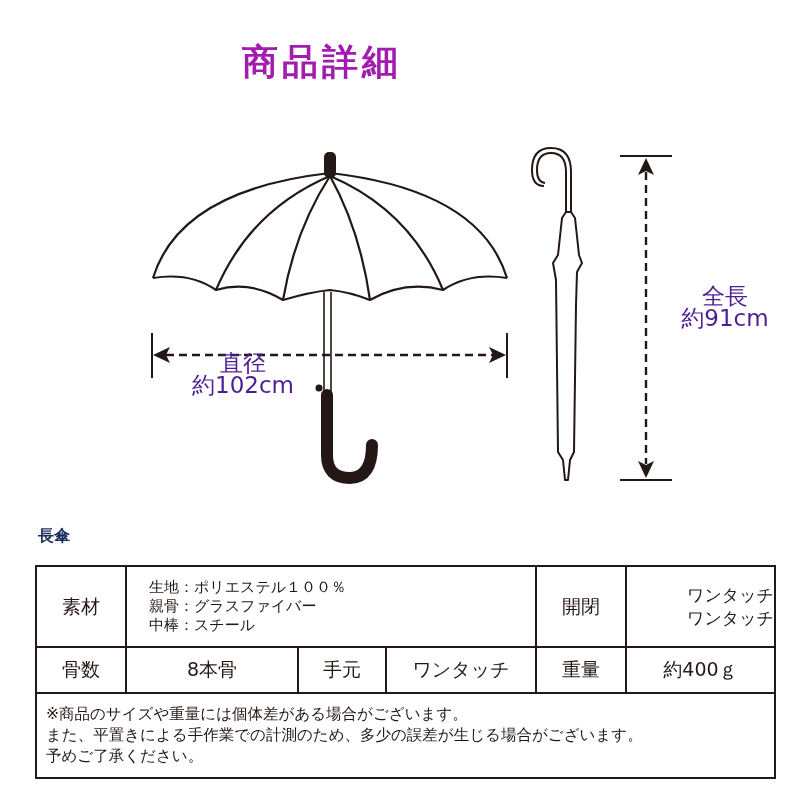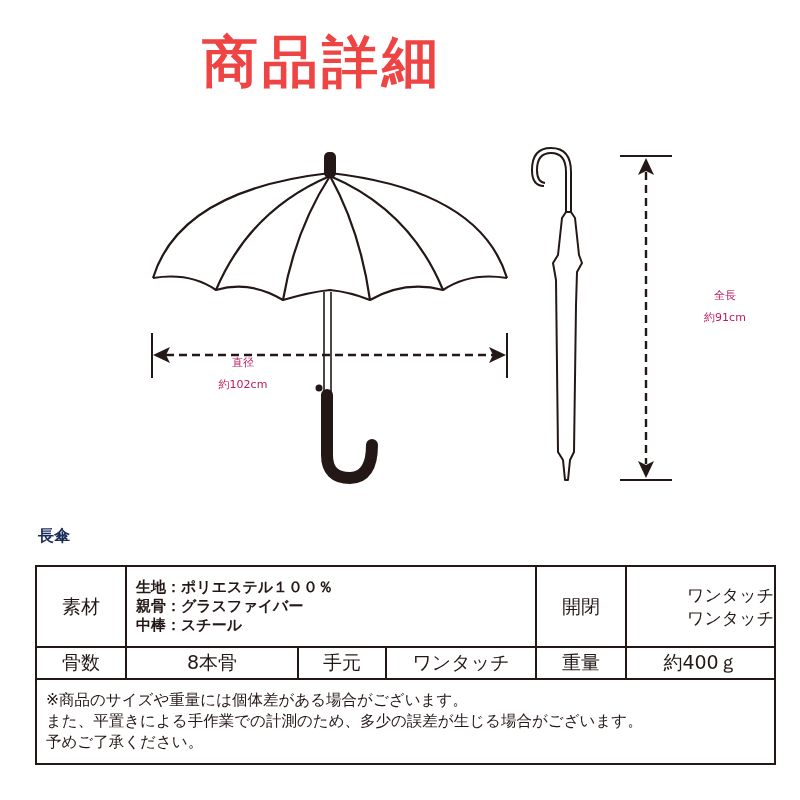--- a/index.html
+++ b/index.html
@@ -1,26 +1,26 @@
 <!DOCTYPE html>
 <html><head>
 <meta charset="utf-8">
 <style>
   html, body { margin:0; padding:0; }
   body { width:800px; height:800px; background:#ffffff; position:relative; overflow:hidden;
          font-family:"DejaVu Sans", "Liberation Sans", sans-serif; color:#231815; }
   .title { position:absolute; left:0; top:22px; width:644px; text-align:center;
-           font-size:56px; font-weight:bold; color:#ef4444; letter-spacing:4px; line-height:80px; }
+           font-size:36px; font-weight:bold; color:#a21caf; letter-spacing:4px; line-height:80px; }
   .diagram { position:absolute; left:0; top:0; width:800px; height:520px; }
-  .dim-label { position:absolute; font-size:11px; color:#be185d; text-align:center; line-height:22px; }
+  .dim-label { position:absolute; font-size:23px; color:#4c1d95; text-align:center; line-height:22px; }
   .dim-label span { display:block; }
   .section { position:absolute; left:38px; top:526px; font-size:16px; font-weight:bold; color:#1b2d5b; }
   table.spec { position:absolute; left:35px; top:565px; width:739px; border-collapse:collapse; table-layout:fixed; }
   table.spec td { border:2px solid #231815; font-size:19px; color:#231815; text-align:center; vertical-align:middle; padding:0; }
-  table.spec td.mat { text-align:left; font-size:15px; line-height:19px; padding-left:9px;font-weight:bold; }
+  table.spec td.mat { text-align:left; font-size:15px; line-height:19px; padding-left:22px; }
   table.spec td.note { text-align:left; font-size:15.5px; line-height:21px; padding:10px 9px; }
   .line { display:block; }
   td .two { font-size:17px; line-height:23px;text-align:right; }
 </style>
 </head>
 <body>
 
 <div class="title">商品詳細</div>
 
 <svg class="diagram" viewBox="0 0 800 520" xmlns="http://www.w3.org/2000/svg">
@@ -98,21 +98,21 @@
       <span class="line">生地：ポリエステル１００％</span>
       <span class="line">親骨：グラスファイバー</span>
       <span class="line">中棒：スチール</span>
     </td>
     <td>開閉</td>
     <td>
       <span class="line two">ワンタッチ</span>
       <span class="line two">ワンタッチ</span>
     </td>
   </tr>
-  <tr style="height:32px">
+  <tr style="height:46px">
     <td>骨数</td>
     <td>8本骨</td>
     <td>手元</td>
     <td>ワンタッチ</td>
     <td>重量</td>
     <td>約400ｇ</td>
   </tr>
   <tr style="height:79px">
     <td class="note" colspan="6">
       <span class="line">※商品のサイズや重量には個体差がある場合がございます。</span>

